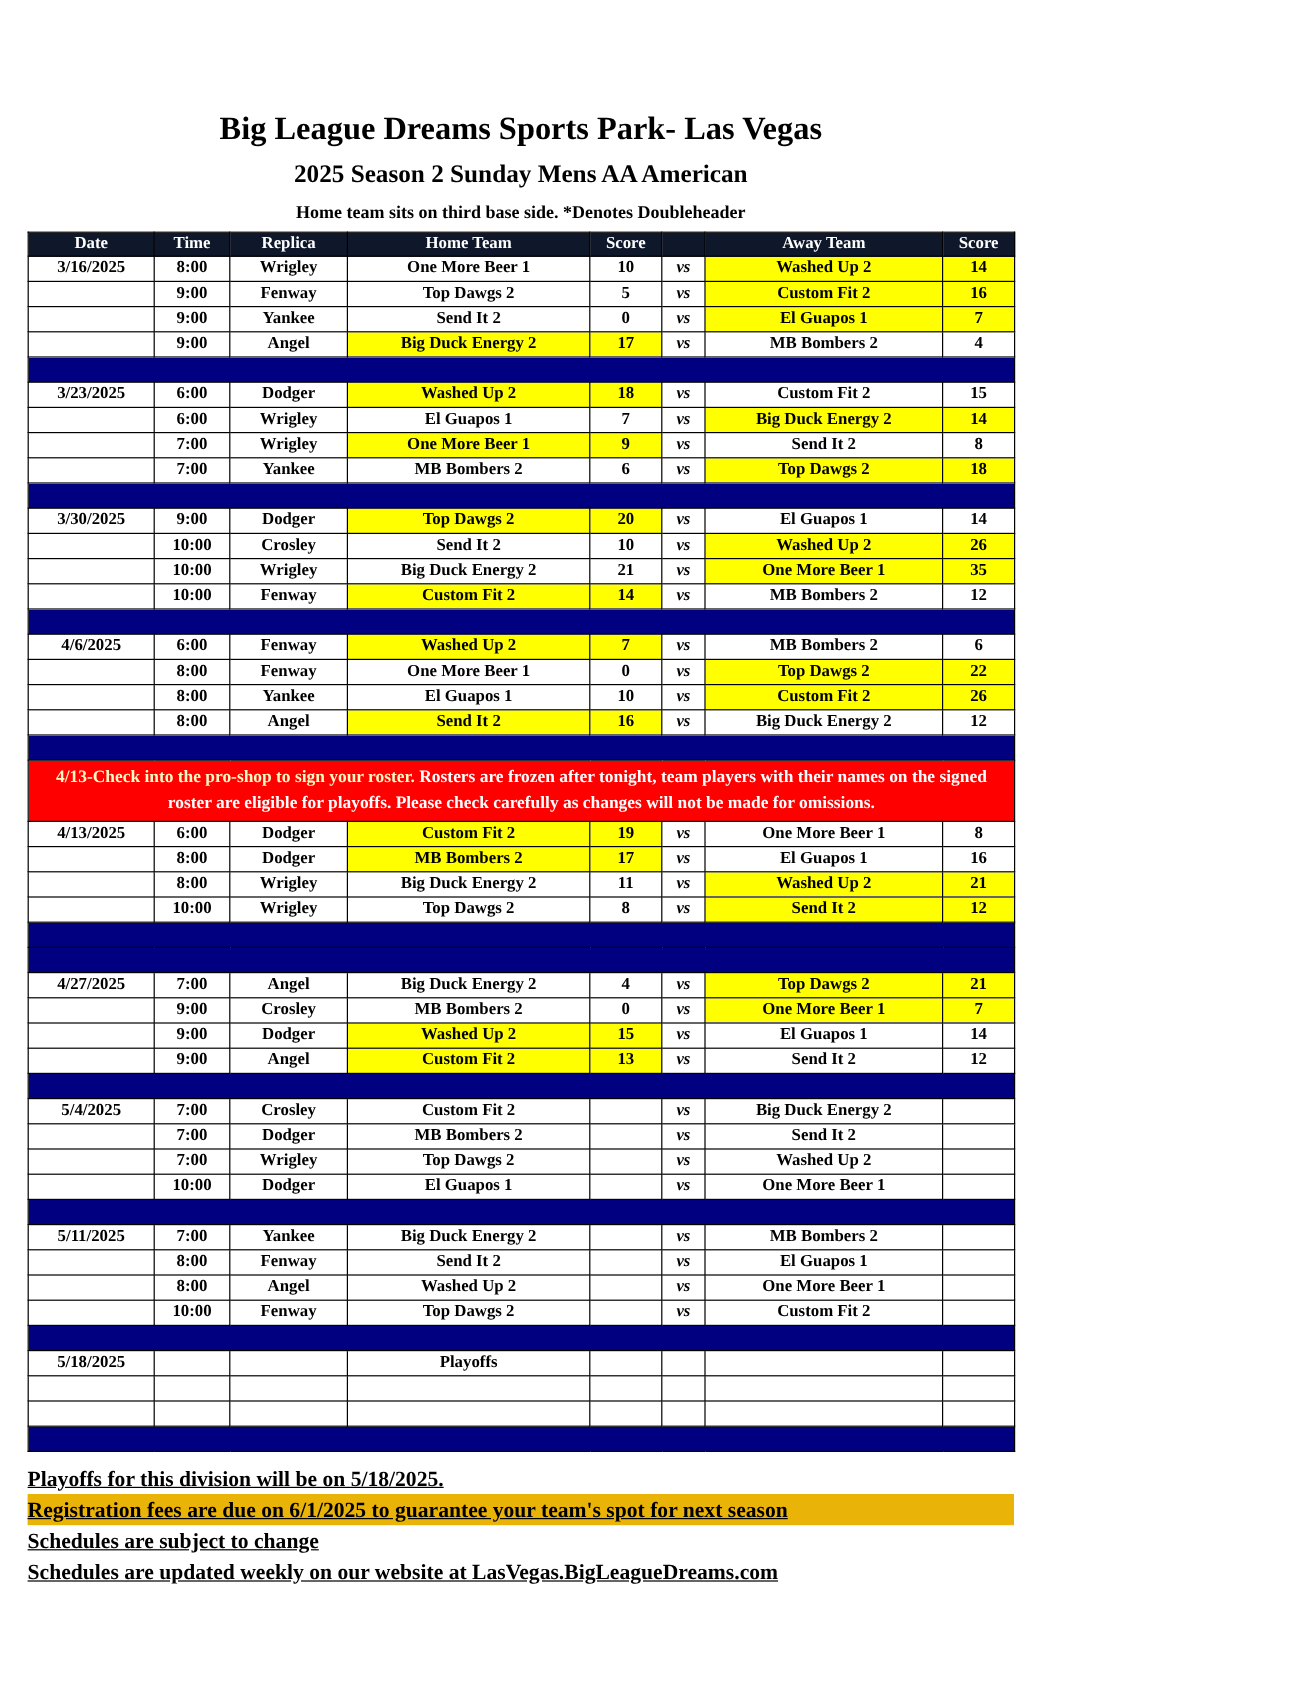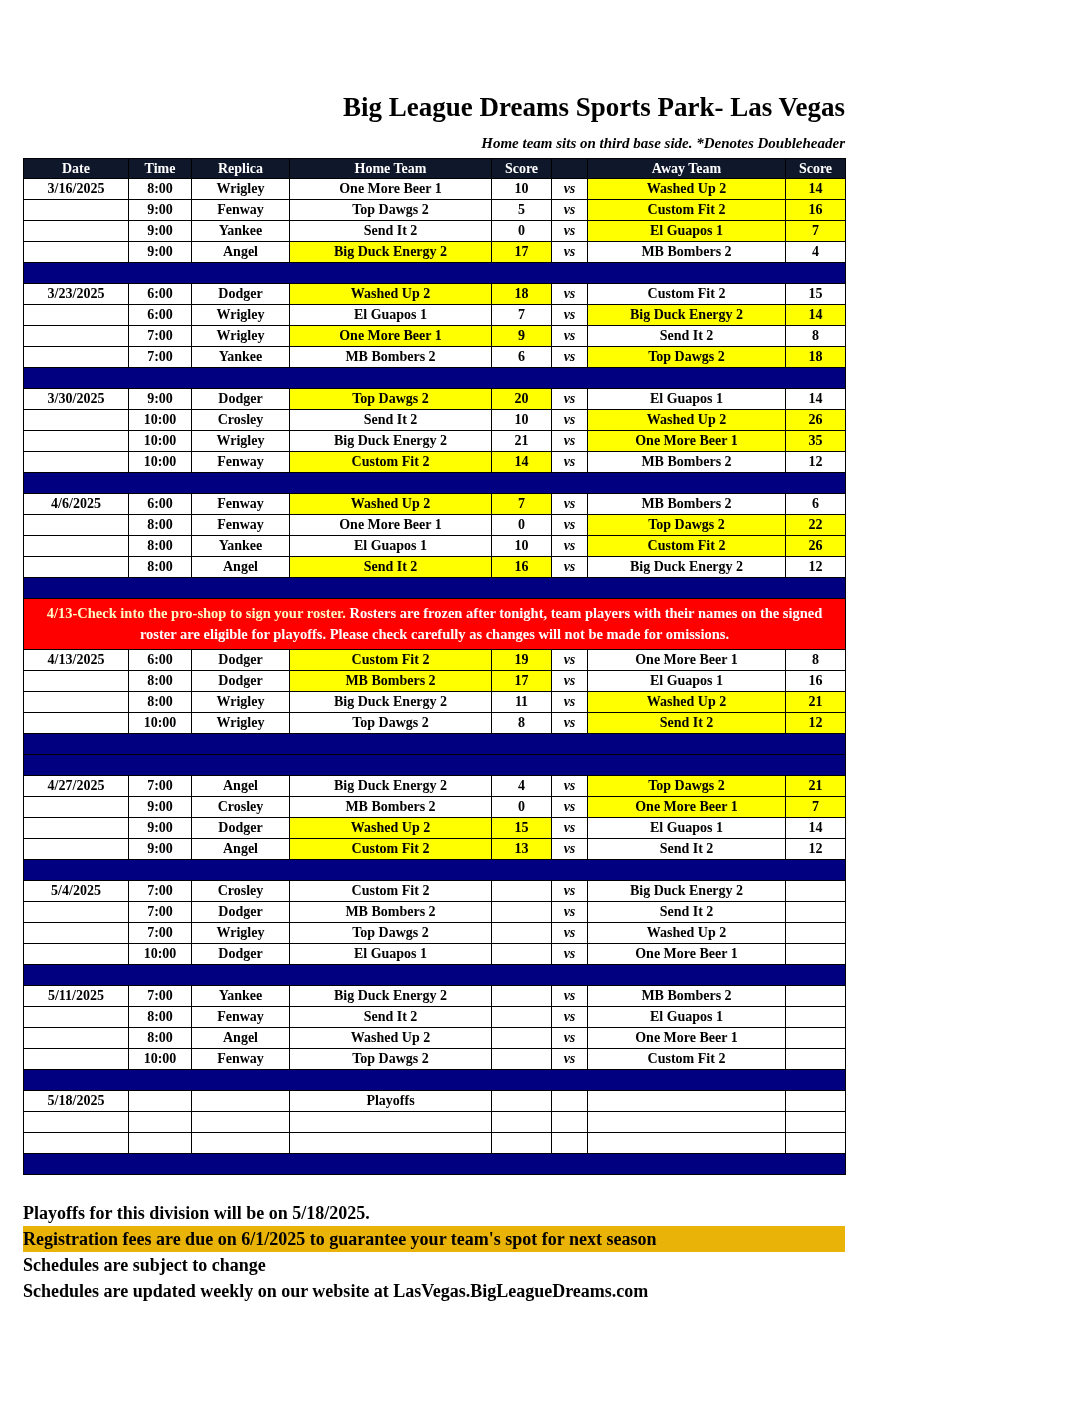--- a/index.html
+++ b/index.html
@@ -3,24 +3,24 @@
 <meta charset="utf-8">
 <style>
   html, body { margin: 0; padding: 0; background: #ffffff; }
   body {
     width: 1088px; height: 1408px;
     font-family: "Liberation Serif", "DejaVu Serif", serif;
     color: #000;
     position: relative;
   }
   .sheet { width: 822px; margin-left: 23px; padding-top: 92px; }
-  .hdr { text-align: right; }
+  .hdr { text-align: center; }
   .title { font-size: 27px; font-weight: bold; margin: 0 0 10px 0; }
   .subtitle { font-size: 21px; font-weight: bold; margin: 0 0 8px 0; }
-  .note { font-size: 15px; font-weight: bold; font-style: italic; margin: 12px 0 6px 0; }
+  .note { font-size: 15px; font-weight: bold; margin: 12px 0 6px 0; }
 
   table.sched { border-collapse: collapse; table-layout: fixed; width: 822px; }
   table.sched th {
     background: #0f172a; color: #ffffff;
     font-size: 14px; font-weight: bold;
     height: 19px; border: 1px solid #000; padding: 0 2px;
   }
   table.sched td {
     border: 1px solid #000;
     font-size: 14px; font-weight: bold;
@@ -32,31 +32,32 @@
   table.sched td.hl { background: #FFFF00; }
   table.sched td.ev { background: #FFFF00; }
   table.sched td.sep { background: #000080; height: 20px; border: 1px solid #000; }
   table.sched td.notice {
     background: #FF0000; color: #ffffff;
     height: 46px; white-space: normal;
     font-size: 14.5px; line-height: 21px; padding: 2px 8px;
   }
   .notice-hl { color: #fef9c3; }
 
-  .footer { margin-top: 25px; }
+  .footer { margin-top: 9px; text-decoration: underline; }
   .fline { font-size: 18px; font-weight: bold; line-height: 26px; }
   .fline.hl { background: #eab308; }
 </style>
 </head>
 <body>
 
 <div class="sheet">
 
   <div class="hdr">
     <div class="title">Big League Dreams Sports Park- Las Vegas</div>
+    <div class="subtitle">2025 Season 2 Sunday Mens AA American</div>
     <div class="note">Home team sits on third base side.  *Denotes Doubleheader</div>
   </div>
 
   <table class="sched">
     <colgroup>
       <col style="width:105px">
       <col style="width:63px">
       <col style="width:98px">
       <col style="width:202px">
       <col style="width:60px">

